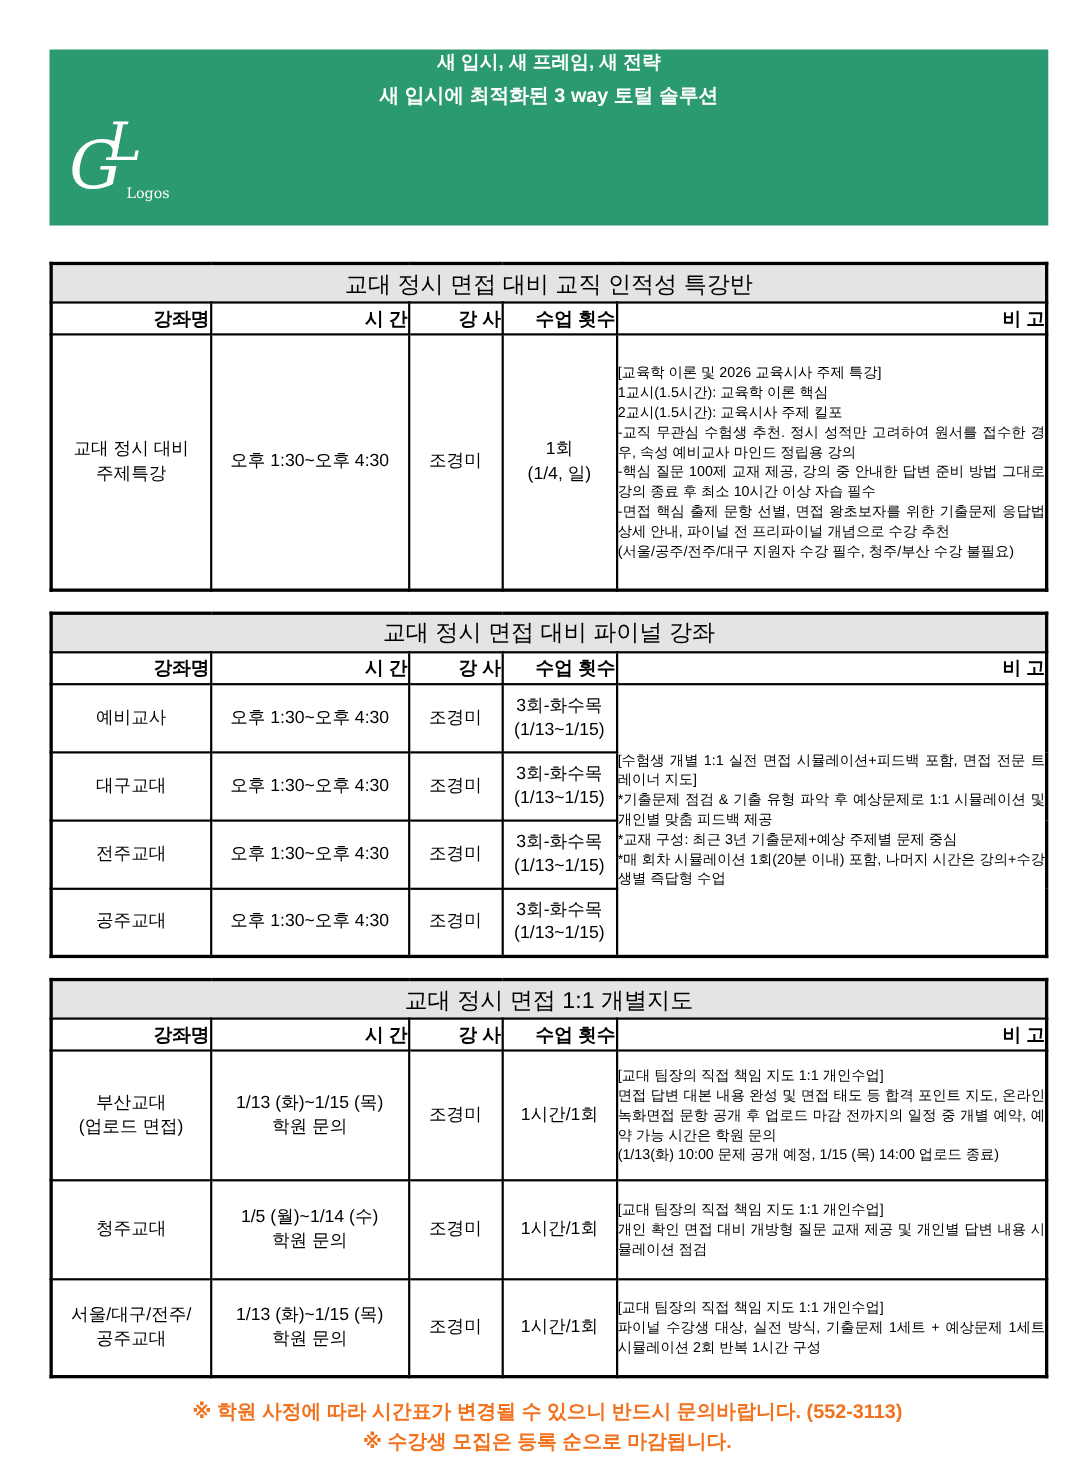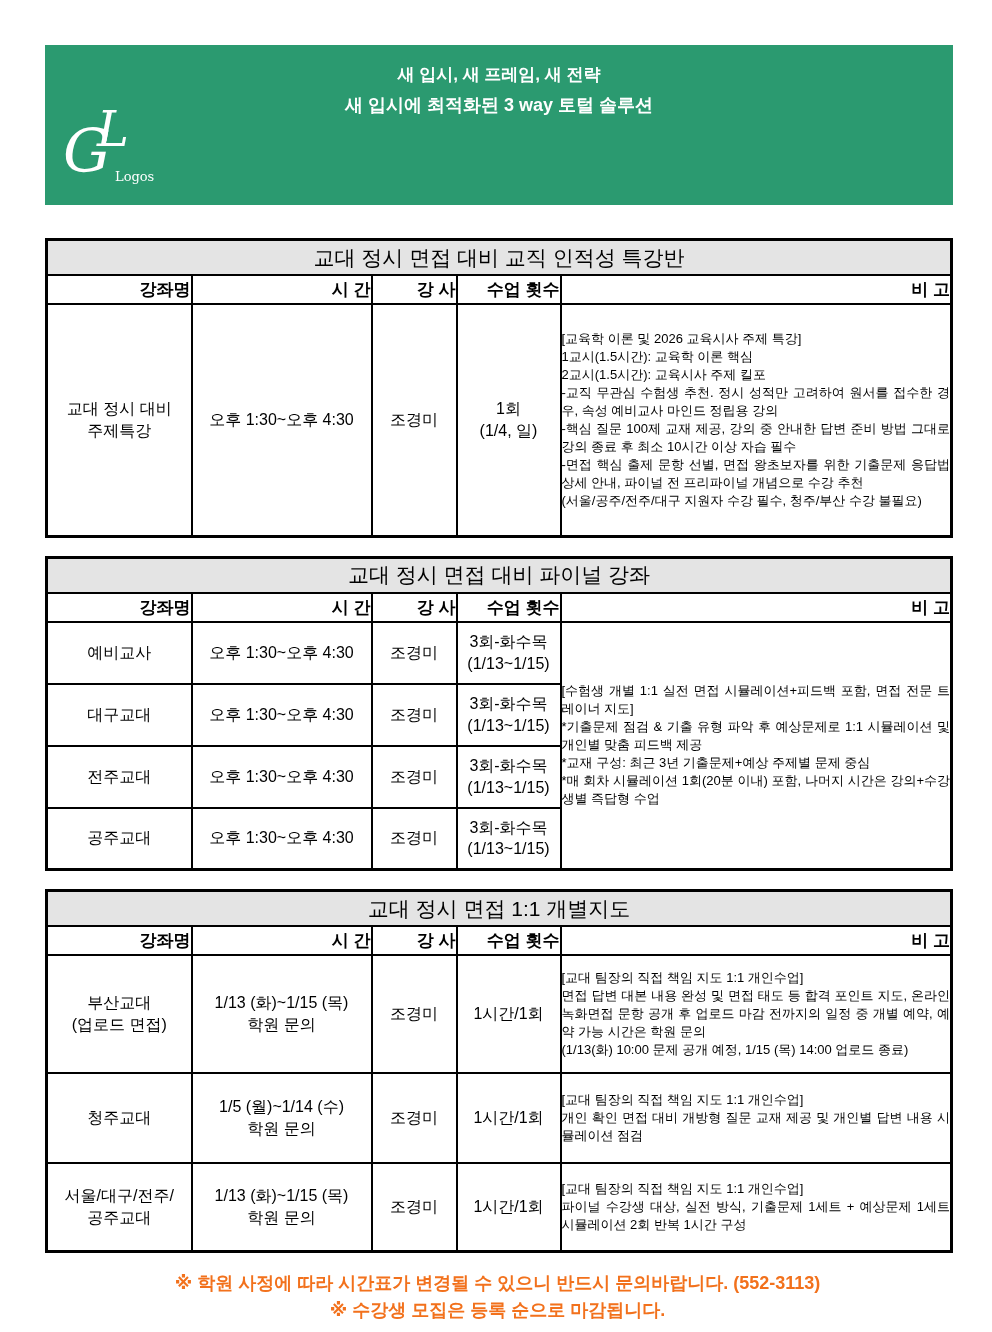--- a/index.html
+++ b/index.html
@@ -8,21 +8,21 @@
     font-family:"Liberation Sans","DejaVu Sans",sans-serif;
     color:#000;
   }
   .page { padding:45px 42px 0 45px; }
 
   
   .banner {
     position:relative; width:908px; height:160px;
     background:#2b9a70; color:#fff; text-align:center;
   }
-  .tag1 { padding-top:18px; font-size:17px; font-weight:bold; }
+  .tag1 { font-size:17px; font-weight:bold; }
   .tag2 { margin-top:7px; font-size:18px; font-weight:bold; }
   .logo {
     position:absolute; left:12px; top:66px; width:92px; height:90px;
     font-family:"DejaVu Serif","Liberation Serif",serif; color:#fff;
   }
   .logo-g { position:absolute; left:6px; top:10px; font-size:60px; font-style:italic; line-height:1; }
   .logo-l { position:absolute; left:40px; top:-6px; font-size:48px; font-style:italic; line-height:1; }
   .logo-sub { position:absolute; left:58px; top:58px; font-size:13px; }
   .main-title {
     position:absolute; left:98px; right:4px; top:80px;

